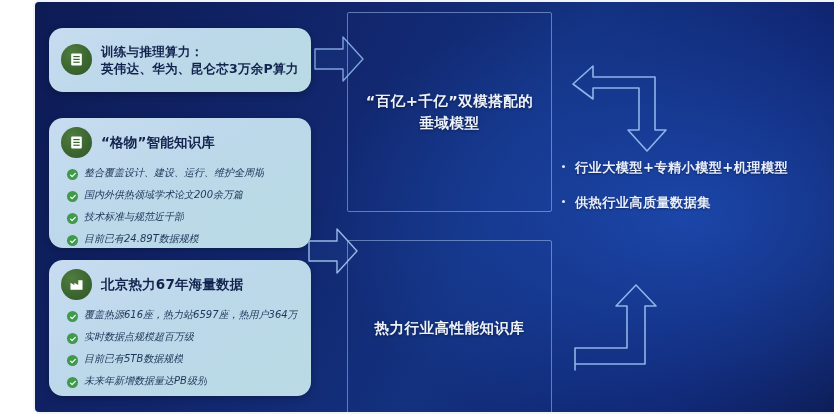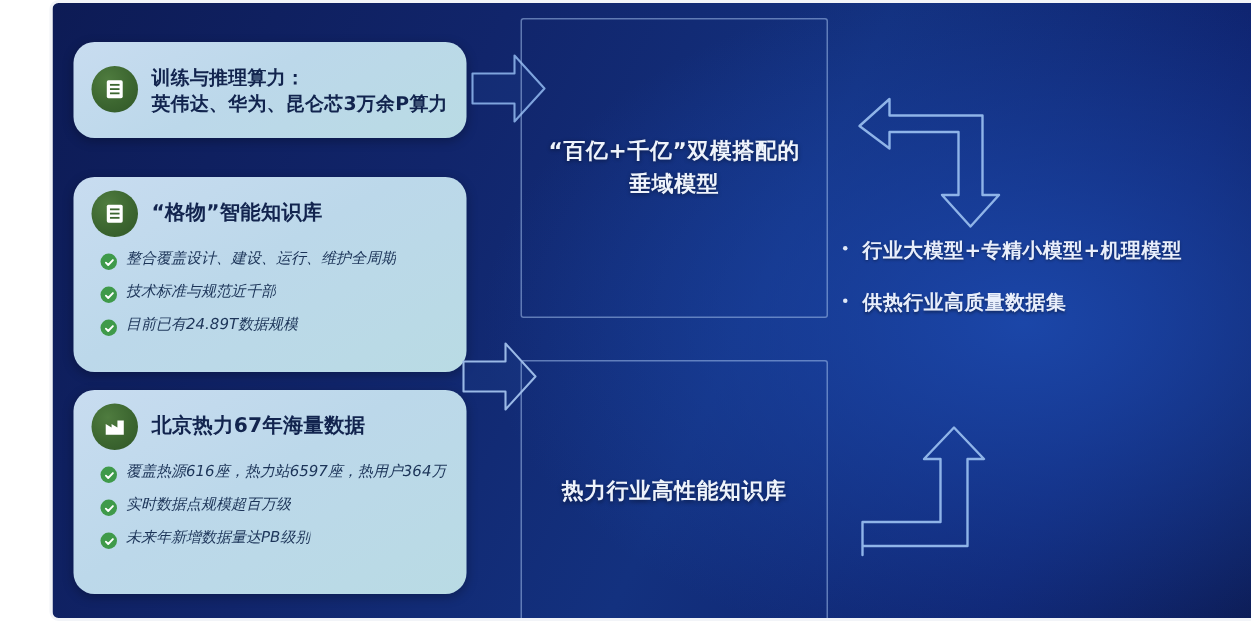--- a/index.html
+++ b/index.html
@@ -179,20 +179,28 @@
             </svg>
         </span>
         <span class="bullet-text">整合覆盖设计、建设、运行、维护全周期</span>
       </div>
       <div class="bullet">
         <span class="check">
           <svg width="8" height="8" viewBox="0 0 12 12">
               <path d="M2.4 6.2 L4.7 8.5 L9.4 3.6" stroke="#ffffff" stroke-width="1.9" fill="none" stroke-linecap="round" stroke-linejoin="round"></path>
             </svg>
         </span>
+        <span class="bullet-text">国内外供热领域学术论文200余万篇</span>
+      </div>
+      <div class="bullet">
+        <span class="check">
+          <svg width="8" height="8" viewBox="0 0 12 12">
+              <path d="M2.4 6.2 L4.7 8.5 L9.4 3.6" stroke="#ffffff" stroke-width="1.9" fill="none" stroke-linecap="round" stroke-linejoin="round"></path>
+            </svg>
+        </span>
         <span class="bullet-text">技术标准与规范近千部</span>
       </div>
       <div class="bullet">
         <span class="check">
           <svg width="8" height="8" viewBox="0 0 12 12">
               <path d="M2.4 6.2 L4.7 8.5 L9.4 3.6" stroke="#ffffff" stroke-width="1.9" fill="none" stroke-linecap="round" stroke-linejoin="round"></path>
             </svg>
         </span>
         <span class="bullet-text">目前已有24.89T数据规模</span>
       </div>
@@ -224,20 +232,28 @@
             </svg>
         </span>
         <span class="bullet-text">实时数据点规模超百万级</span>
       </div>
       <div class="bullet">
         <span class="check">
           <svg width="8" height="8" viewBox="0 0 12 12">
               <path d="M2.4 6.2 L4.7 8.5 L9.4 3.6" stroke="#ffffff" stroke-width="1.9" fill="none" stroke-linecap="round" stroke-linejoin="round"></path>
             </svg>
         </span>
+        <span class="bullet-text">目前已有5TB数据规模</span>
+      </div>
+      <div class="bullet">
+        <span class="check">
+          <svg width="8" height="8" viewBox="0 0 12 12">
+              <path d="M2.4 6.2 L4.7 8.5 L9.4 3.6" stroke="#ffffff" stroke-width="1.9" fill="none" stroke-linecap="round" stroke-linejoin="round"></path>
+            </svg>
+        </span>
         <span class="bullet-text">未来年新增数据量达PB级别</span>
       </div>
     </div>
   </div>
 
   <div class="block-arrow" id="arrow-compute">
     <svg viewBox="0 0 52 54">
       <path d="M2 17 H30 V5 L50 27 L30 49 V37 H2 Z" fill="rgba(30,62,140,0.30)" stroke="#7fa4dd" stroke-width="1.4" stroke-linejoin="round"></path>
     </svg>
   </div>

